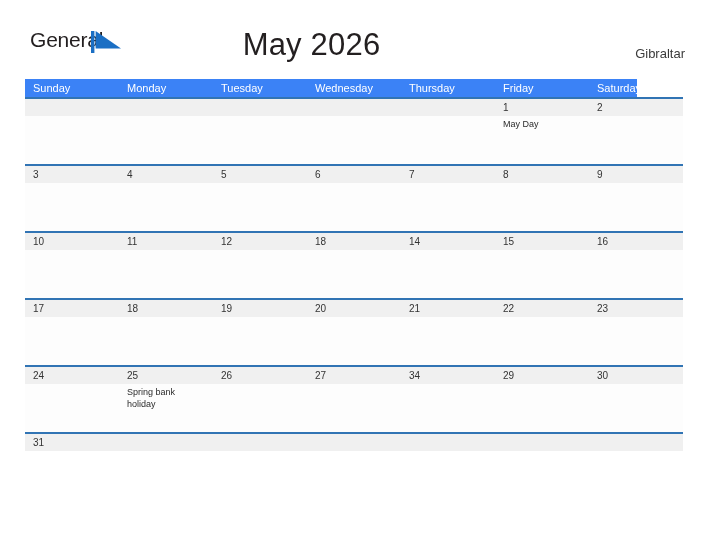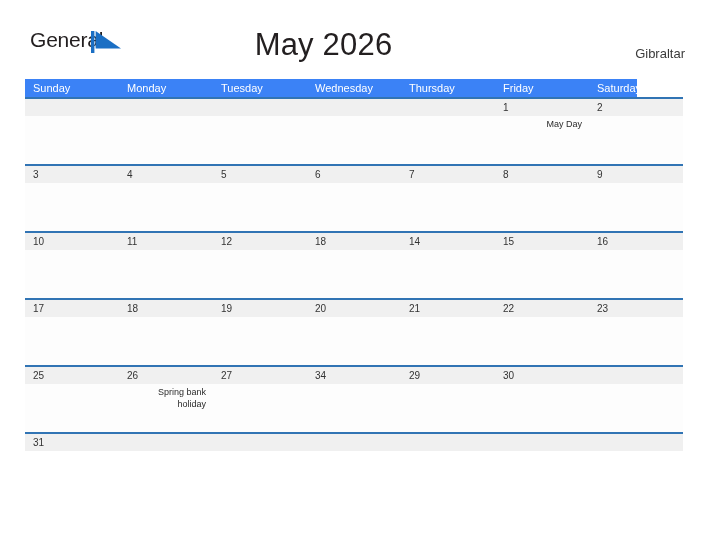--- a/index.html
+++ b/index.html
@@ -64,21 +64,20 @@
   .cal-title {
     position: absolute;
     left: 0;
     top: 27px;
     width: 623px;
     text-align: center;
     font-size: 31px;
     color: #231f20;
     letter-spacing: 0.2px;
     line-height: 36px;
-    padding-left: 12px;
   }
 
   .cal-location {
     position: absolute;
     right: 27px;
     top: 46px;
     font-size: 13px;
     font-weight: normal;
     color: #3b3b3b;
     line-height: 16px;
@@ -146,21 +145,20 @@
   .event-cell {
     width: 94px;
     flex: 0 0 94px;
     box-sizing: border-box;
     padding: 3px 7px 6px 8px;
     font-size: 9px;
     color: #2b2b2b;
     line-height: 11.5px;
     word-wrap: break-word;
     overflow: hidden;
-    text-align: right;
   }
 </style>
 </head>
 <body>
 
 <div class="topbar">
 
   <div class="logo">
     <span class="logo-general">General</span>
     <span class="logo-flag">
@@ -268,20 +266,21 @@
       <div class="event-cell"></div>
       <div class="event-cell"></div>
       <div class="event-cell"></div>
       <div class="event-cell"></div>
       <div class="event-cell"></div>
     </div>
   </div>
 
   <div class="week-row h-full">
     <div class="day-band">
+      <div class="day-band-cell">24</div>
       <div class="day-band-cell">25</div>
       <div class="day-band-cell">26</div>
       <div class="day-band-cell">27</div>
       <div class="day-band-cell">34</div>
       <div class="day-band-cell">29</div>
       <div class="day-band-cell">30</div>
     </div>
     <div class="event-layer">
       <div class="event-cell"></div>
       <div class="event-cell">Spring bank holiday</div>

